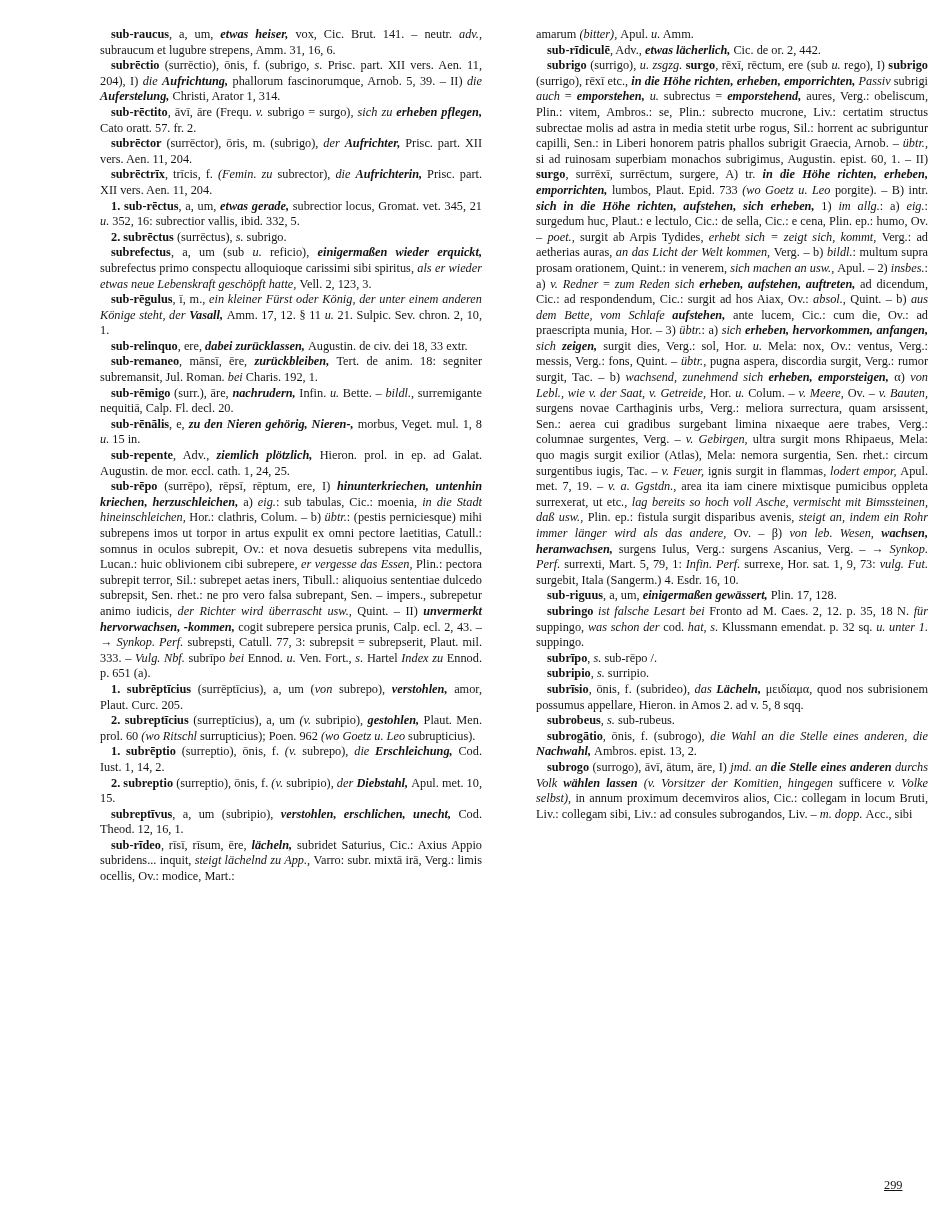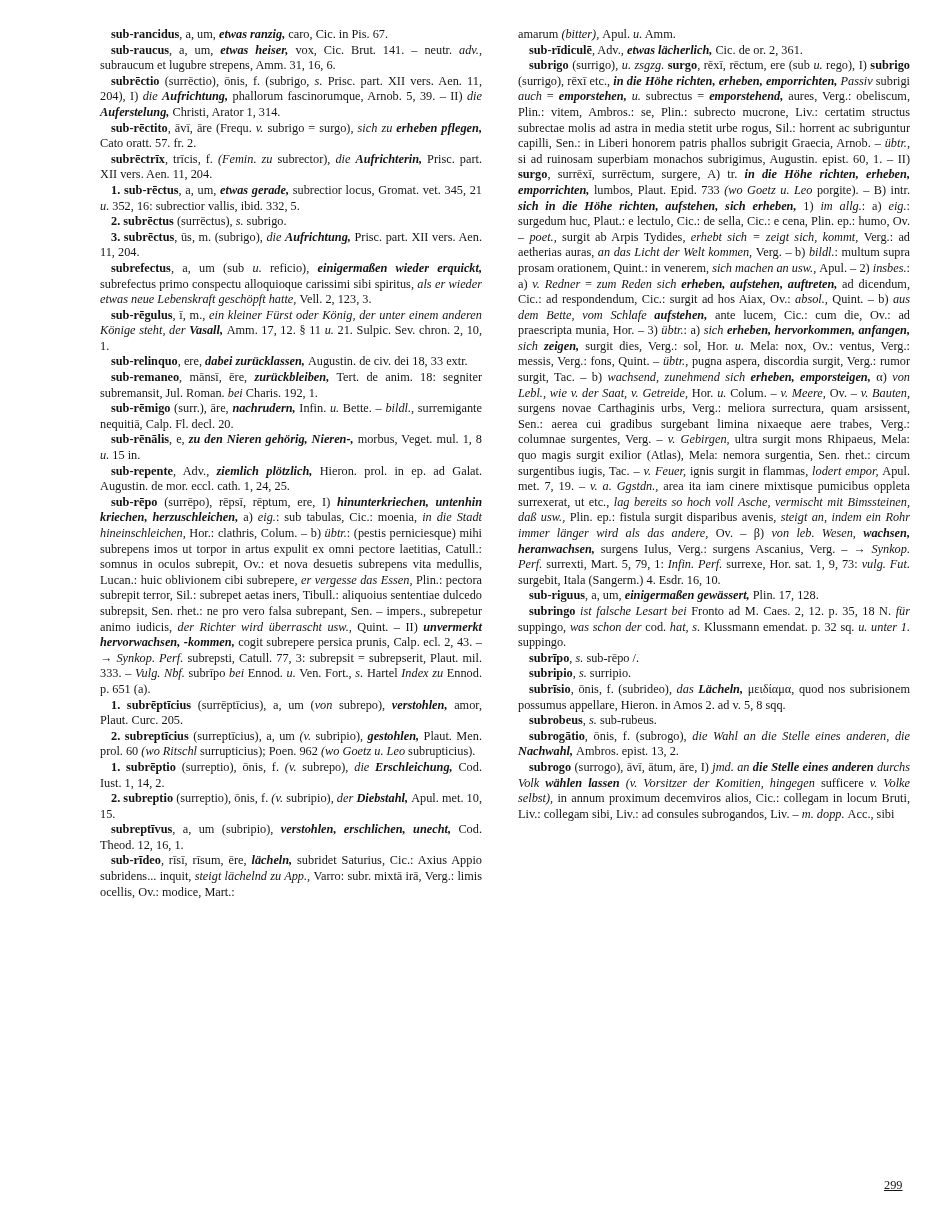--- a/index.html
+++ b/index.html
@@ -13,66 +13,65 @@
     overflow:hidden;
   }
   .column{
     position:absolute;
     top:27px;
     font-size:12.3px;
     line-height:15.6px;
     text-align:justify;
   }
   .col-left{left:100px;width:382px;}
-  .col-right{left:518px;width:392px;}
+  .col-right{left:536px;width:392px;}
   .entry{margin:0;padding:0;text-indent:11px;}
   .entry.cont{text-indent:0;}
   .sn{font-weight:normal;font-style:normal;}
   .sb{font-weight:700;}
   .si{font-style:italic;}
   .sbi{font-weight:700;font-style:italic;}
   .page-num{
     position:absolute;
     left:884px;top:1178px;
     font-size:12.3px;
     color:#141414;
     text-decoration:underline;
   }
 </style>
 </head>
 <body>
 
 <div class="page">
   <div class="column col-left">
-      <p class="entry"><span class="sb">sub-rancidus</span><span class="sn">, a, um, </span><span class="sbi">etwas ranzig, </span><span class="sn">caro, Cic. in Pis. 67.</span></p>
       <p class="entry"><span class="sb">sub-raucus</span><span class="sn">, a, um, </span><span class="sbi">etwas heiser, </span><span class="sn">vox, Cic. Brut. 141. – neutr. </span><span class="si">adv.</span><span class="sn">, subraucum et lugubre strepens, Amm. 31, 16, 6.</span></p>
       <p class="entry"><span class="sb">subrēctio</span><span class="sn"> (surrēctio), ōnis, f. (subrigo, </span><span class="si">s.</span><span class="sn"> Prisc. part. XII vers. Aen. 11, 204), I) </span><span class="si">die </span><span class="sbi">Aufrichtung, </span><span class="sn">phallorum fascinorumque, Arnob. 5, 39. – II) </span><span class="si">die </span><span class="sbi">Auferstelung, </span><span class="sn">Christi, Arator 1, 314.</span></p>
       <p class="entry"><span class="sb">sub-rēctito</span><span class="sn">, āvī, āre (Frequ. </span><span class="si">v.</span><span class="sn"> subrigo = surgo), </span><span class="si">sich zu </span><span class="sbi">erheben pflegen, </span><span class="sn">Cato oratt. 57. fr. 2.</span></p>
+      <p class="entry"><span class="sb">subrēctor</span><span class="sn"> (surrēctor), ōris, m. (subrigo), </span><span class="si">der </span><span class="sbi">Aufrichter, </span><span class="sn">Prisc. part. XII vers. Aen. 11, 204.</span></p>
       <p class="entry"><span class="sb">subrēctrīx</span><span class="sn">, trīcis, f. </span><span class="si">(Femin. zu </span><span class="sn">subrector), </span><span class="si">die </span><span class="sbi">Aufrichterin, </span><span class="sn">Prisc. part. XII vers. Aen. 11, 204.</span></p>
       <p class="entry"><span class="sb">1. sub-rēctus</span><span class="sn">, a, um, </span><span class="sbi">etwas gerade, </span><span class="sn">subrectior locus, Gromat. vet. 345, 21 </span><span class="si">u.</span><span class="sn"> 352, 16: subrectior vallis, ibid. 332, 5.</span></p>
       <p class="entry"><span class="sb">2. subrēctus</span><span class="sn"> (surrēctus), </span><span class="si">s.</span><span class="sn"> subrigo.</span></p>
-      <p class="entry"><span class="sb">3. subrēctus</span><span class="sn">, ūs, m. (subrigo), </span><span class="si">die </span><span class="sbi">Aufrichtung, </span><span class="sn">Prisc. part. XII vers. Aen. 11, 204.</span></p>
       <p class="entry"><span class="sb">subrefectus</span><span class="sn">, a, um (sub </span><span class="si">u.</span><span class="sn"> reficio), </span><span class="sbi">einigermaßen wieder erquickt, </span><span class="sn">subrefectus primo conspectu alloquioque carissimi sibi spiritus, </span><span class="si">als er wieder etwas neue Lebenskraft geschöpft hatte, </span><span class="sn">Vell. 2, 123, 3.</span></p>
       <p class="entry"><span class="sb">sub-rēgulus</span><span class="sn">, ī, m., </span><span class="si">ein kleiner Fürst oder König, der unter einem anderen Könige steht, der </span><span class="sbi">Vasall, </span><span class="sn">Amm. 17, 12. § 11 </span><span class="si">u.</span><span class="sn"> 21. Sulpic. Sev. chron. 2, 10, 1.</span></p>
       <p class="entry"><span class="sb">sub-relinquo</span><span class="sn">, ere, </span><span class="sbi">dabei zurücklassen, </span><span class="sn">Augustin. de civ. dei 18, 33 extr.</span></p>
       <p class="entry"><span class="sb">sub-remaneo</span><span class="sn">, mānsī, ēre, </span><span class="sbi">zurückbleiben, </span><span class="sn">Tert. de anim. 18: segniter subremansit, Jul. Roman. </span><span class="si">bei </span><span class="sn">Charis. 192, 1.</span></p>
       <p class="entry"><span class="sb">sub-rēmigo</span><span class="sn"> (surr.), āre, </span><span class="sbi">nachrudern, </span><span class="sn">Infin. </span><span class="si">u.</span><span class="sn"> Bette. – </span><span class="si">bildl.</span><span class="sn">, surremigante nequitiā, Calp. Fl. decl. 20.</span></p>
       <p class="entry"><span class="sb">sub-rēnālis</span><span class="sn">, e, </span><span class="sbi">zu den Nieren gehörig, Nieren-, </span><span class="sn">morbus, Veget. mul. 1, 8 </span><span class="si">u.</span><span class="sn"> 15 in.</span></p>
       <p class="entry"><span class="sb">sub-repente</span><span class="sn">, Adv., </span><span class="sbi">ziemlich plötzlich, </span><span class="sn">Hieron. prol. in ep. ad Galat. Augustin. de mor. eccl. cath. 1, 24, 25.</span></p>
       <p class="entry"><span class="sb">sub-rēpo</span><span class="sn"> (surrēpo), rēpsī, rēptum, ere, I) </span><span class="sbi">hinunterkriechen, untenhin kriechen, herzuschleichen, </span><span class="sn">a) </span><span class="si">eig.</span><span class="sn">: sub tabulas, Cic.: moenia, </span><span class="si">in die Stadt hineinschleichen, </span><span class="sn">Hor.: clathris, Colum. – b) </span><span class="si">übtr.</span><span class="sn">: (pestis perniciesque) mihi subrepens imos ut torpor in artus expulit ex omni pectore laetitias, Catull.: somnus in oculos subrepit, Ov.: et nova desuetis subrepens vita medullis, Lucan.: huic oblivionem cibi subrepere, </span><span class="si">er vergesse das Essen, </span><span class="sn">Plin.: pectora subrepit terror, Sil.: subrepet aetas iners, Tibull.: aliquoius sententiae dulcedo subrepsit, Sen. rhet.: ne pro vero falsa subrepant, Sen. – impers., subrepetur animo iudicis, </span><span class="si">der Richter wird überrascht usw., </span><span class="sn">Quint. – II) </span><span class="sbi">unvermerkt hervorwachsen, -kommen, </span><span class="sn">cogit subrepere persica prunis, Calp. ecl. 2, 43. – → </span><span class="si">Synkop. Perf. </span><span class="sn">subrepsti, Catull. 77, 3: subrepsit = subrepserit, Plaut. mil. 333. – </span><span class="si">Vulg. Nbf. </span><span class="sn">subrīpo </span><span class="si">bei </span><span class="sn">Ennod. </span><span class="si">u.</span><span class="sn"> Ven. Fort., </span><span class="si">s.</span><span class="sn"> Hartel </span><span class="si">Index zu </span><span class="sn">Ennod. p. 651 (a).</span></p>
       <p class="entry"><span class="sb">1. subrēptīcius</span><span class="sn"> (surrēptīcius), a, um (</span><span class="si">von</span><span class="sn"> subrepo), </span><span class="sbi">verstohlen, </span><span class="sn">amor, Plaut. Curc. 205.</span></p>
       <p class="entry"><span class="sb">2. subreptīcius</span><span class="sn"> (surreptīcius), a, um </span><span class="si">(v.</span><span class="sn"> subripio), </span><span class="sbi">gestohlen, </span><span class="sn">Plaut. Men. prol. 60 </span><span class="si">(wo Ritschl </span><span class="sn">surrupticius); Poen. 962 </span><span class="si">(wo Goetz u. Leo </span><span class="sn">subrupticius).</span></p>
       <p class="entry"><span class="sb">1. subrēptio</span><span class="sn"> (surreptio), ōnis, f. </span><span class="si">(v.</span><span class="sn"> subrepo), </span><span class="si">die </span><span class="sbi">Erschleichung, </span><span class="sn">Cod. Iust. 1, 14, 2.</span></p>
       <p class="entry"><span class="sb">2. subreptio</span><span class="sn"> (surreptio), ōnis, f. </span><span class="si">(v.</span><span class="sn"> subripio), </span><span class="si">der </span><span class="sbi">Diebstahl, </span><span class="sn">Apul. met. 10, 15.</span></p>
       <p class="entry"><span class="sb">subreptīvus</span><span class="sn">, a, um (subripio), </span><span class="sbi">verstohlen, erschlichen, unecht, </span><span class="sn">Cod. Theod. 12, 16, 1.</span></p>
       <p class="entry"><span class="sb">sub-rīdeo</span><span class="sn">, rīsī, rīsum, ēre, </span><span class="sbi">lächeln, </span><span class="sn">subridet Saturius, Cic.: Axius Appio subridens... inquit, </span><span class="si">steigt lächelnd zu App., </span><span class="sn">Varro: subr. mixtā irā, Verg.: limis ocellis, Ov.: modice, Mart.:</span></p>
     </div>
   <div class="column col-right">
       <p class="entry cont"><span class="sn">amarum </span><span class="si">(bitter), </span><span class="sn">Apul. </span><span class="si">u.</span><span class="sn"> Amm.</span></p>
-      <p class="entry"><span class="sb">sub-rīdiculē</span><span class="sn">, Adv., </span><span class="sbi">etwas lächerlich, </span><span class="sn">Cic. de or. 2, 361.</span></p>
+      <p class="entry"><span class="sb">sub-rīdiculē</span><span class="sn">, Adv., </span><span class="sbi">etwas lächerlich, </span><span class="sn">Cic. de or. 2, 442.</span></p>
       <p class="entry"><span class="sb">subrigo</span><span class="sn"> (surrigo), </span><span class="si">u. zsgzg. </span><span class="sb">surgo</span><span class="sn">, rēxī, rēctum, ere (sub </span><span class="si">u.</span><span class="sn"> rego), I) </span><span class="sb">subrigo</span><span class="sn"> (surrigo), rēxī etc., </span><span class="sbi">in die Höhe richten, erheben, emporrichten, </span><span class="si">Passiv </span><span class="sn">subrigi </span><span class="si">auch </span><span class="sn">= </span><span class="sbi">emporstehen, </span><span class="si">u.</span><span class="sn"> subrectus = </span><span class="sbi">emporstehend, </span><span class="sn">aures, Verg.: obeliscum, Plin.: vitem, Ambros.: se, Plin.: subrecto mucrone, Liv.: certatim structus subrectae molis ad astra in media stetit urbe rogus, Sil.: horrent ac subriguntur capilli, Sen.: in Liberi honorem patris phallos subrigit Graecia, Arnob. – </span><span class="si">übtr.</span><span class="sn">, si ad ruinosam superbiam monachos subrigimus, Augustin. epist. 60, 1. – II) </span><span class="sb">surgo</span><span class="sn">, surrēxī, surrēctum, surgere, A) tr. </span><span class="sbi">in die Höhe richten, erheben, emporrichten, </span><span class="sn">lumbos, Plaut. Epid. 733 </span><span class="si">(wo Goetz u. Leo </span><span class="sn">porgite). – B) intr. </span><span class="sbi">sich in die Höhe richten, aufstehen, sich erheben, </span><span class="sn">1) </span><span class="si">im allg.</span><span class="sn">: a) </span><span class="si">eig.</span><span class="sn">: surgedum huc, Plaut.: e lectulo, Cic.: de sella, Cic.: e cena, Plin. ep.: humo, Ov. – </span><span class="si">poet., </span><span class="sn">surgit ab Arpis Tydides, </span><span class="si">erhebt sich = zeigt sich, kommt, </span><span class="sn">Verg.: ad aetherias auras, </span><span class="si">an das Licht der Welt kommen, </span><span class="sn">Verg. – b) </span><span class="si">bildl.</span><span class="sn">: multum supra prosam orationem, Quint.: in venerem, </span><span class="si">sich machen an usw., </span><span class="sn">Apul. – 2) </span><span class="si">insbes.</span><span class="sn">: a) </span><span class="si">v. Redner </span><span class="sn">= </span><span class="si">zum Reden sich </span><span class="sbi">erheben, aufstehen, auftreten, </span><span class="sn">ad dicendum, Cic.: ad respondendum, Cic.: surgit ad hos Aiax, Ov.: </span><span class="si">absol.</span><span class="sn">, Quint. – b) </span><span class="si">aus dem Bette, vom Schlafe </span><span class="sbi">aufstehen, </span><span class="sn">ante lucem, Cic.: cum die, Ov.: ad praescripta munia, Hor. – 3) </span><span class="si">übtr.</span><span class="sn">: a) </span><span class="si">sich </span><span class="sbi">erheben, hervorkommen, anfangen, </span><span class="si">sich </span><span class="sbi">zeigen, </span><span class="sn">surgit dies, Verg.: sol, Hor. </span><span class="si">u.</span><span class="sn"> Mela: nox, Ov.: ventus, Verg.: messis, Verg.: fons, Quint. – </span><span class="si">übtr.</span><span class="sn">, pugna aspera, discordia surgit, Verg.: rumor surgit, Tac. – b) </span><span class="si">wachsend, zunehmend sich </span><span class="sbi">erheben, emporsteigen, </span><span class="sn">α) </span><span class="si">von Lebl., wie v. der Saat, v. Getreide, </span><span class="sn">Hor. </span><span class="si">u.</span><span class="sn"> Colum. – </span><span class="si">v. Meere, </span><span class="sn">Ov. – </span><span class="si">v. Bauten, </span><span class="sn">surgens novae Carthaginis urbs, Verg.: meliora surrectura, quam arsissent, Sen.: aerea cui gradibus surgebant limina nixaeque aere trabes, Verg.: columnae surgentes, Verg. – </span><span class="si">v. Gebirgen, </span><span class="sn">ultra surgit mons Rhipaeus, Mela: quo magis surgit exilior (Atlas), Mela: nemora surgentia, Sen. rhet.: circum surgentibus iugis, Tac. – </span><span class="si">v. Feuer, </span><span class="sn">ignis surgit in flammas, </span><span class="si">lodert empor, </span><span class="sn">Apul. met. 7, 19. – </span><span class="si">v. a. Ggstdn., </span><span class="sn">area ita iam cinere mixtisque pumicibus oppleta surrexerat, ut etc., </span><span class="si">lag bereits so hoch voll Asche, vermischt mit Bimssteinen, daß usw., </span><span class="sn">Plin. ep.: fistula surgit disparibus avenis, </span><span class="si">steigt an, indem ein Rohr immer länger wird als das andere, </span><span class="sn">Ov. – β) </span><span class="si">von leb. Wesen, </span><span class="sbi">wachsen, heranwachsen, </span><span class="sn">surgens Iulus, Verg.: surgens Ascanius, Verg. – → </span><span class="si">Synkop. Perf. </span><span class="sn">surrexti, Mart. 5, 79, 1: </span><span class="si">Infin. Perf. </span><span class="sn">surrexe, Hor. sat. 1, 9, 73: </span><span class="si">vulg. Fut. </span><span class="sn">surgebit, Itala (Sangerm.) 4. Esdr. 16, 10.</span></p>
       <p class="entry"><span class="sb">sub-riguus</span><span class="sn">, a, um, </span><span class="sbi">einigermaßen gewässert, </span><span class="sn">Plin. 17, 128.</span></p>
       <p class="entry"><span class="sb">subringo</span><span class="sn"> </span><span class="si">ist falsche Lesart bei </span><span class="sn">Fronto ad M. Caes. 2, 12. p. 35, 18 N. </span><span class="si">für </span><span class="sn">suppingo, </span><span class="si">was schon der </span><span class="sn">cod. </span><span class="si">hat, s. </span><span class="sn">Klussmann emendat. p. 32 sq. </span><span class="si">u. unter 1. </span><span class="sn">suppingo.</span></p>
       <p class="entry"><span class="sb">subrīpo</span><span class="sn">, </span><span class="si">s.</span><span class="sn"> sub-rēpo /.</span></p>
       <p class="entry"><span class="sb">subripio</span><span class="sn">, </span><span class="si">s.</span><span class="sn"> surripio.</span></p>
       <p class="entry"><span class="sb">subrīsio</span><span class="sn">, ōnis, f. (subrideo), </span><span class="si">das </span><span class="sbi">Lächeln, </span><span class="sn">μειδίαμα, quod nos subrisionem possumus appellare, Hieron. in Amos 2. ad v. 5, 8 sqq.</span></p>
       <p class="entry"><span class="sb">subrobeus</span><span class="sn">, </span><span class="si">s.</span><span class="sn"> sub-rubeus.</span></p>
       <p class="entry"><span class="sb">subrogātio</span><span class="sn">, ōnis, f. (subrogo), </span><span class="si">die Wahl an die Stelle eines anderen, die </span><span class="sbi">Nachwahl, </span><span class="sn">Ambros. epist. 13, 2.</span></p>
       <p class="entry"><span class="sb">subrogo</span><span class="sn"> (surrogo), āvī, ātum, āre, I) </span><span class="si">jmd. an </span><span class="sbi">die Stelle eines anderen </span><span class="si">durchs Volk </span><span class="sbi">wählen lassen </span><span class="si">(v. Vorsitzer der Komitien, hingegen </span><span class="sn">sufficere </span><span class="si">v. Volke selbst), </span><span class="sn">in annum proximum decemviros alios, Cic.: collegam in locum Bruti, Liv.: collegam sibi, Liv.: ad consules subrogandos, Liv. – </span><span class="si">m. dopp. </span><span class="sn">Acc., sibi</span></p>
     </div>

